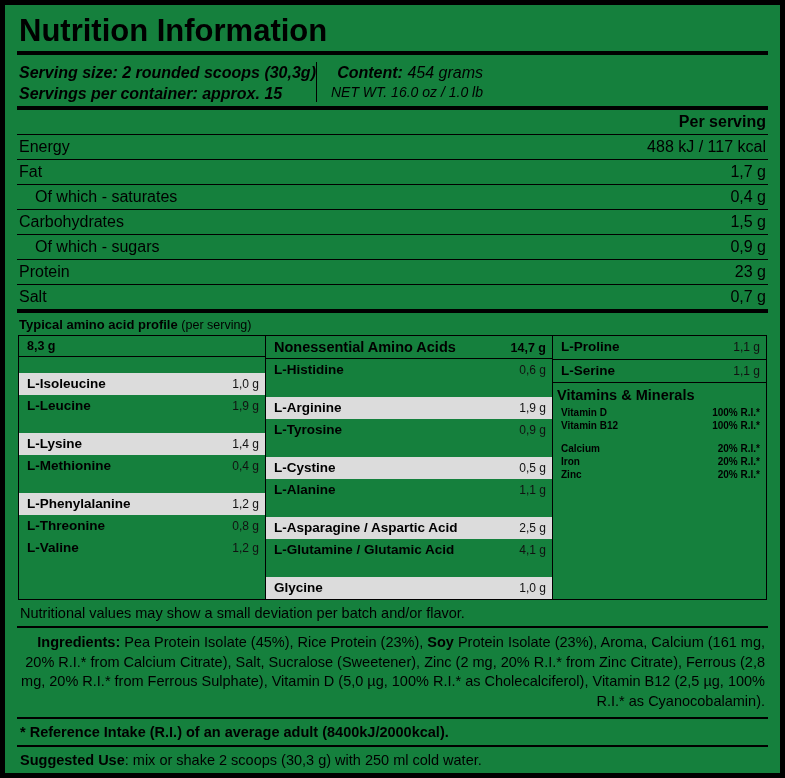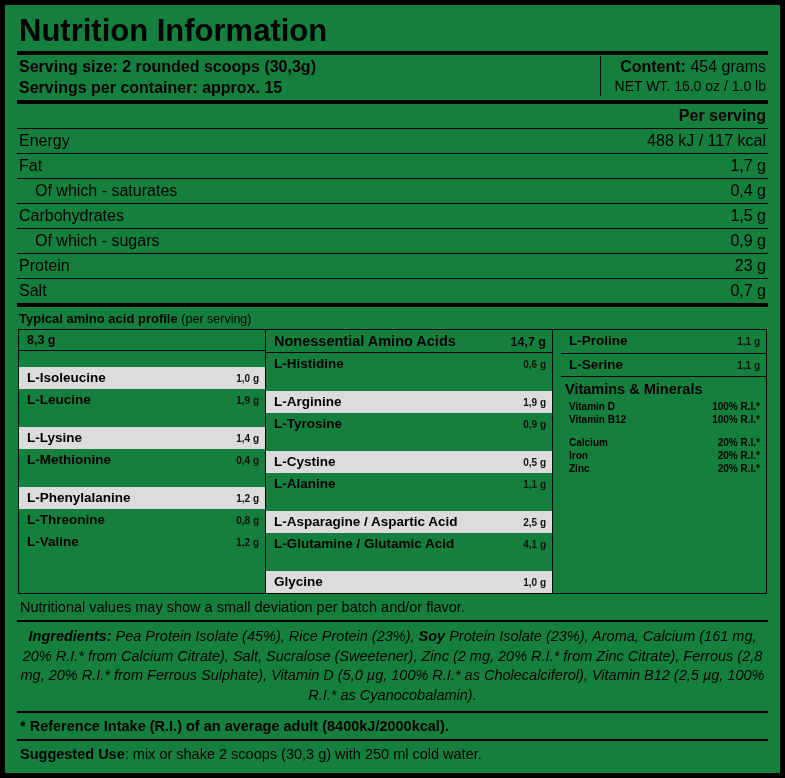--- a/index.html
+++ b/index.html
@@ -27,23 +27,23 @@
     letter-spacing: 0px;
     line-height: 36px;
     margin: 2px 0 2px 2px;
   }
   .rule-thick { border-top: 4px solid #000; }
   .rule-med   { border-top: 2.5px solid #000; }
 
   
   .serving-block {
     display: flex;
-    justify-content: space-between;
     align-items: flex-start;
-    padding: 1px 2px 2px 2px;
+    padding: 7px 2px 2px 2px;
+    font-style: italic;
   }
   .serving-left div {
     font-size: 16px;
     line-height: 21px;
     font-weight: bold;
   }
   .serving-right {
     text-align: right;
     padding-left: 14px;
     border-left: 1.5px solid #000;
@@ -89,43 +89,43 @@
   .amino-wrap {
     border: 1.6px solid #000;
     display: flex;
     margin: 0 1px 0 1px;
   }
   .amino-col {
     flex: 0 0 auto;
   }
   .col1 { width: 246px; border-right: 1.6px solid #000; }
   .col2 { width: 286px; border-right: 1.6px solid #000; }
-  .col3 { flex: 1 1 auto; margin-left: 8px; }
+  .col3 { flex: 1 1 auto; }
   .amino-head {
     display: flex;
     justify-content: space-between;
     font-weight: bold;
     font-size: 14.5px;
     padding: 3px 6px 3px 8px;
     border-bottom: 1.4px solid #000;
     align-items: baseline;
   }
   .amino-head .amt { font-size: 12.5px; font-weight: bold; }
   .amino-row {
     display: flex;
     justify-content: space-between;
     font-size: 13.5px;
     font-weight: bold;
     padding: 3px 6px 3px 8px;
     align-items: baseline;
     height: 16px;
   }
   .amino-row .amt {
-    font-size: 10px;
-    font-weight: bold;
+    font-size: 12px;
+    font-weight: normal;
     color: #111;
   }
   .shade { background: #dcdcdc; margin-top: 16px; }
 
   
   .vit-head {
     text-align: left;
     font-weight: bold;
     font-size: 14.5px;
     padding: 4px 4px 3px 4px;
@@ -140,22 +140,21 @@
   .vit-gap { height: 10px; }
 
   .note {
     font-size: 14.5px;
     padding: 5px 3px 5px 3px;
   }
   .ingredients {
     font-size: 14.5px;
     line-height: 19.5px;
     padding: 5px 3px 6px 3px;
-    text-align: center;
-    font-style: italic;
+    text-align: right;
   }
   .ingredients b { font-weight: bold; }
   .ri-line {
     font-size: 14.5px;
     font-weight: bold;
     padding: 5px 3px 5px 3px;
   }
   .suggested {
     font-size: 14.5px;
     padding: 5px 3px 5px 3px;

